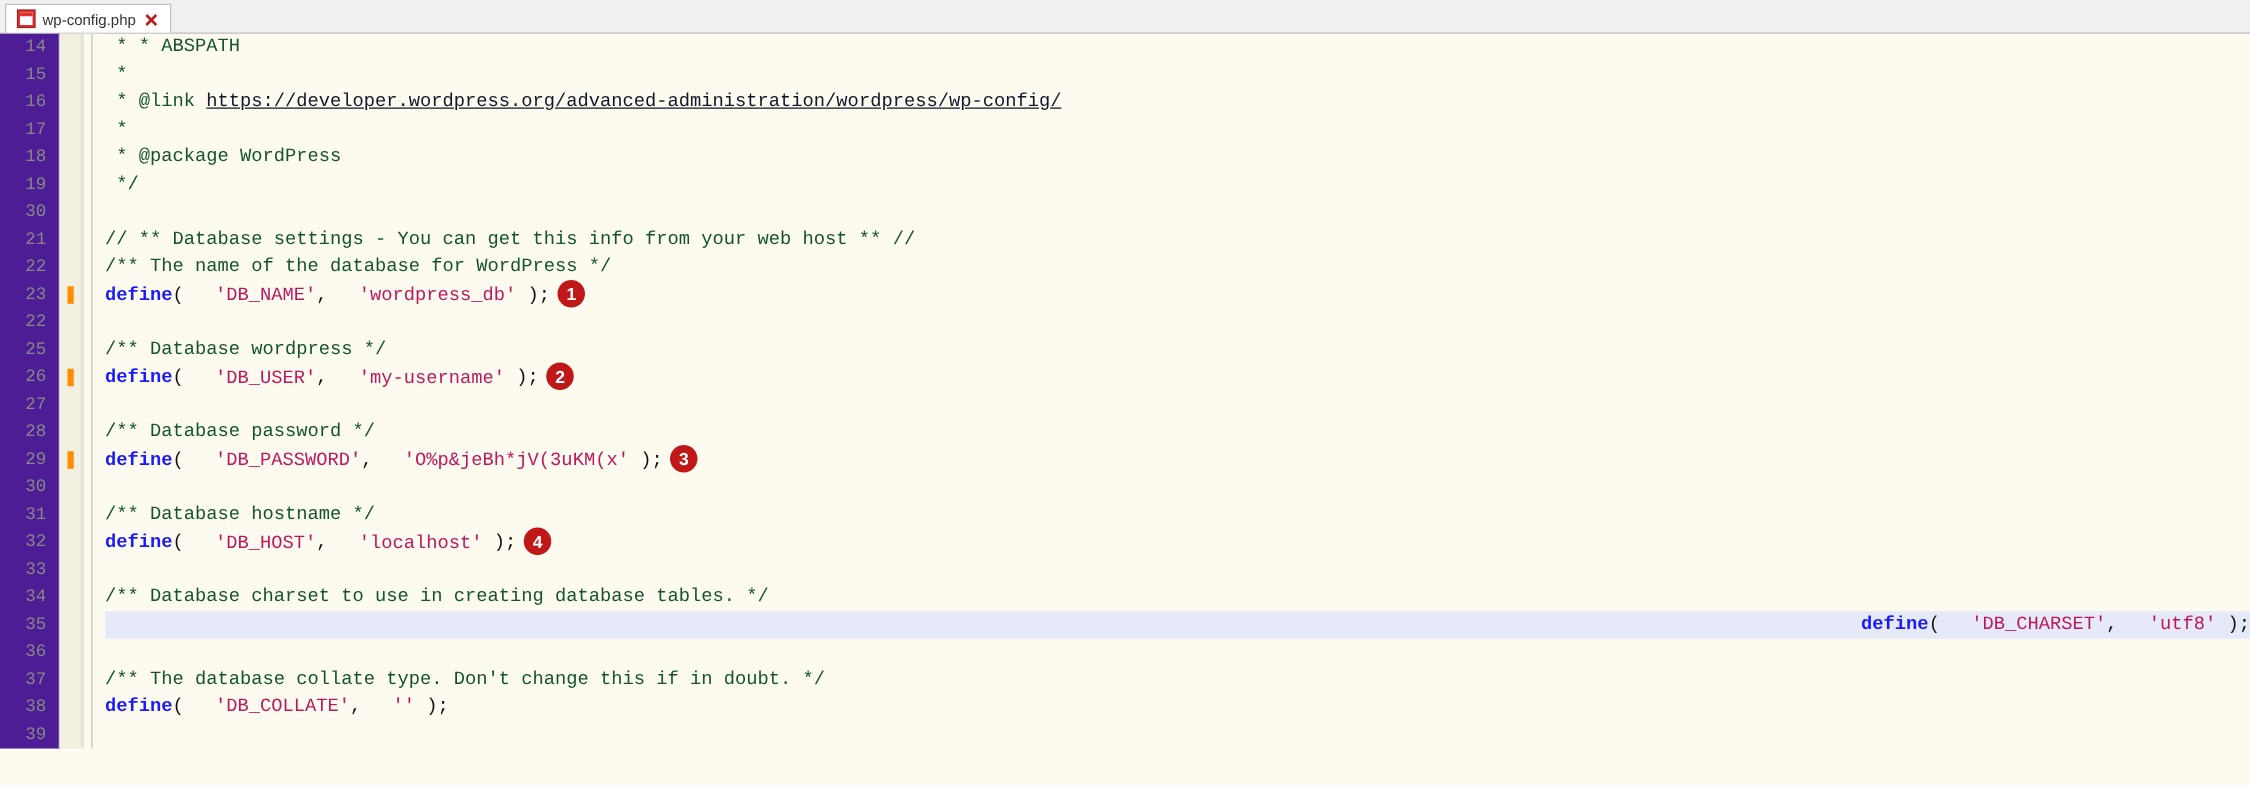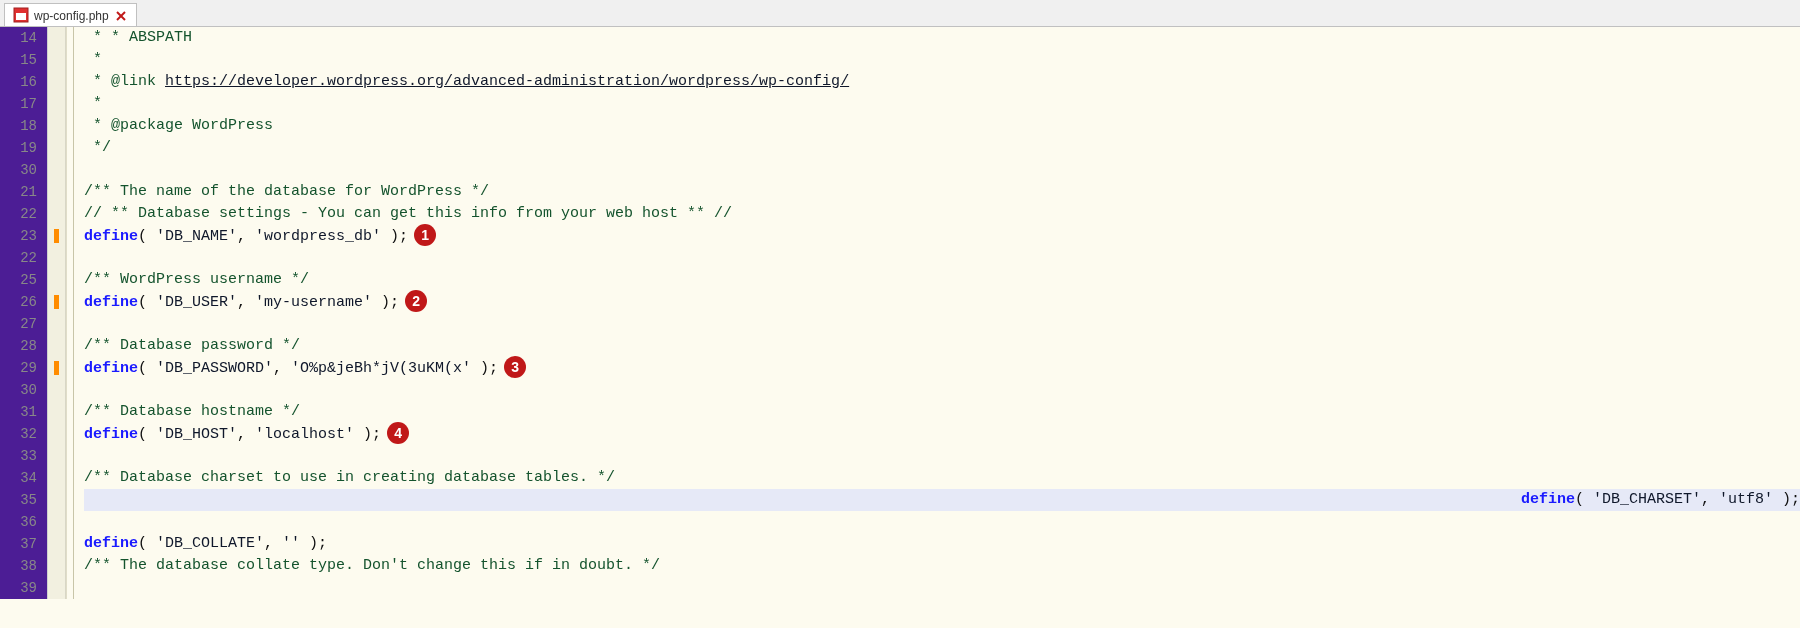--- a/index.html
+++ b/index.html
@@ -16,21 +16,21 @@
     .marker-col { width: 18px; background: #f2f0e0; border-right: 1px solid #d8d6c6; flex-shrink: 0; }
     .marker-col .marker-line { height: 22px; display: flex; align-items: center; justify-content: center; }
     .marker { width: 5px; height: 14px; background: #ff8c00; }
     .fold-col { width: 14px; background: #fdfbef; border-left: 1px solid #e0ddc8; border-right: 0; flex-shrink: 0; position: relative; }
     .fold-line { position: absolute; left: 6px; top: 0; bottom: 0; width: 1px; background: #c8c5a8; }
     .code { flex: 1; padding-left: 4px; }
     .code-line { height: 22px; line-height: 22px; white-space: pre; position: relative; }
     .code-line.current { background: #e6e9f7; text-align: right; }
     .c-comment { color: #14532d; }
     .c-kw { color: #1a1aff; font-weight: bold; }
-    .c-str { color: #0f172a; }
+    .c-str { color: #be185d; margin-left: 16px; }
     .c-punc { color: #111; }
     .c-link { color: #0f172a; text-decoration: underline; }
     .annot { display: inline-flex; width: 22px; height: 22px; border-radius: 50%; background: #c01818; color: #fff; font-family: Arial, sans-serif; font-size: 14px; font-weight: bold; align-items: center; justify-content: center; margin-left: 6px; vertical-align: middle; position: relative; top: -1px; }
   </style>
 </head>
 <body>
 
 <div class="tab-bar">
   <div class="tab">
     <span class="tab-icon">
@@ -120,33 +120,33 @@
     </div>
 
   <div class="code">
     <div class="code-line"><span class="c-comment"> * * ABSPATH</span></div>
     <div class="code-line"><span class="c-comment"> *</span></div>
     <div class="code-line"><span class="c-comment"> * @link </span><span class="c-link">https://developer.wordpress.org/advanced-administration/wordpress/wp-config/</span></div>
     <div class="code-line"><span class="c-comment"> *</span></div>
     <div class="code-line"><span class="c-comment"> * @package WordPress</span></div>
     <div class="code-line"><span class="c-comment"> */</span></div>
     <div class="code-line"></div>
+    <div class="code-line"><span class="c-comment">// ** Database settings - You can get this info from your web host ** //</span></div>
     <div class="code-line"><span class="c-comment">/** The name of the database for WordPress */</span></div>
-    <div class="code-line"><span class="c-comment">// ** Database settings - You can get this info from your web host ** //</span></div>
     <div class="code-line"><span class="c-kw">define</span><span class="c-punc">( </span><span class="c-str">'DB_NAME'</span><span class="c-punc">, </span><span class="c-str">'wordpress_db'</span><span class="c-punc"> );</span><span class="annot">1</span></div>
     <div class="code-line"></div>
-    <div class="code-line"><span class="c-comment">/** WordPress username */</span></div>
+    <div class="code-line"><span class="c-comment">/** Database wordpress */</span></div>
     <div class="code-line"><span class="c-kw">define</span><span class="c-punc">( </span><span class="c-str">'DB_USER'</span><span class="c-punc">, </span><span class="c-str">'my-username'</span><span class="c-punc"> );</span><span class="annot">2</span></div>
     <div class="code-line"></div>
     <div class="code-line"><span class="c-comment">/** Database password */</span></div>
     <div class="code-line"><span class="c-kw">define</span><span class="c-punc">( </span><span class="c-str">'DB_PASSWORD'</span><span class="c-punc">, </span><span class="c-str">'O%p&amp;jeBh*jV(3uKM(x'</span><span class="c-punc"> );</span><span class="annot">3</span></div>
     <div class="code-line"></div>
     <div class="code-line"><span class="c-comment">/** Database hostname */</span></div>
     <div class="code-line"><span class="c-kw">define</span><span class="c-punc">( </span><span class="c-str">'DB_HOST'</span><span class="c-punc">, </span><span class="c-str">'localhost'</span><span class="c-punc"> );</span><span class="annot">4</span></div>
     <div class="code-line"></div>
     <div class="code-line"><span class="c-comment">/** Database charset to use in creating database tables. */</span></div>
     <div class="code-line current"><span class="c-kw">define</span><span class="c-punc">( </span><span class="c-str">'DB_CHARSET'</span><span class="c-punc">, </span><span class="c-str">'utf8'</span><span class="c-punc"> );</span></div>
     <div class="code-line"></div>
+    <div class="code-line"><span class="c-comment">/** The database collate type. Don't change this if in doubt. */</span></div>
     <div class="code-line"><span class="c-kw">define</span><span class="c-punc">( </span><span class="c-str">'DB_COLLATE'</span><span class="c-punc">, </span><span class="c-str">''</span><span class="c-punc"> );</span></div>
-    <div class="code-line"><span class="c-comment">/** The database collate type. Don't change this if in doubt. */</span></div>
     <div class="code-line"></div>
   </div>
 </div>
 
 </body></html>

